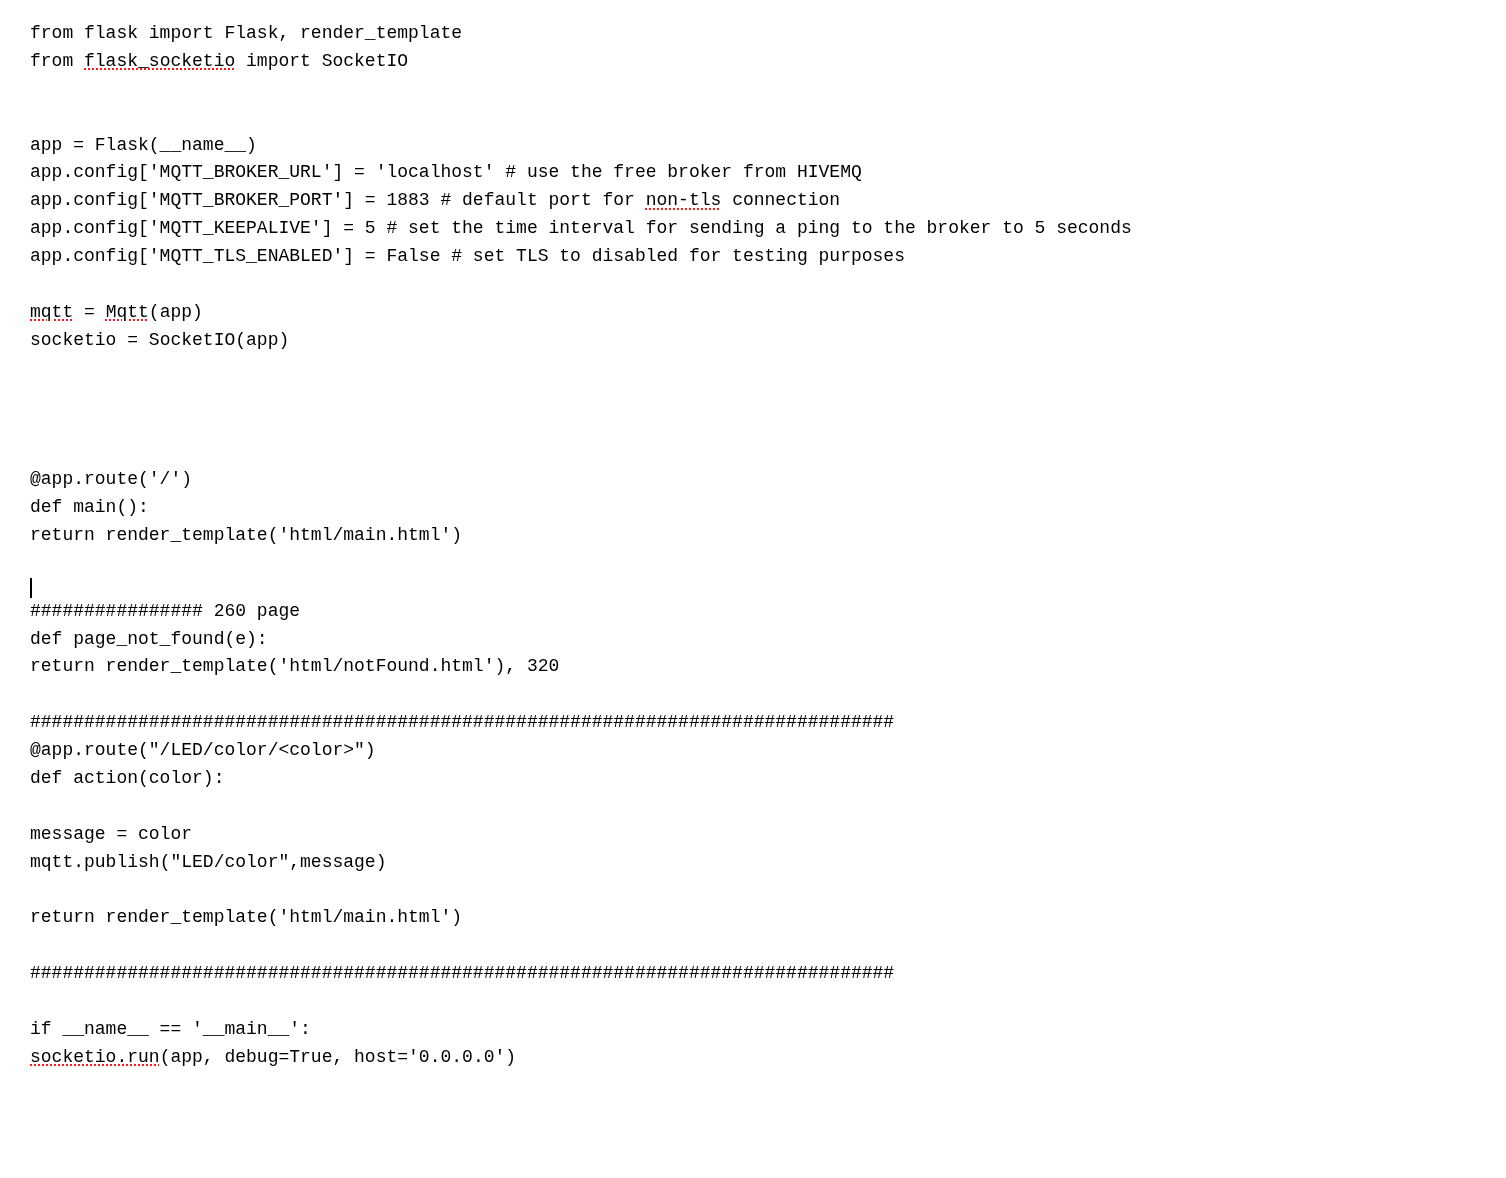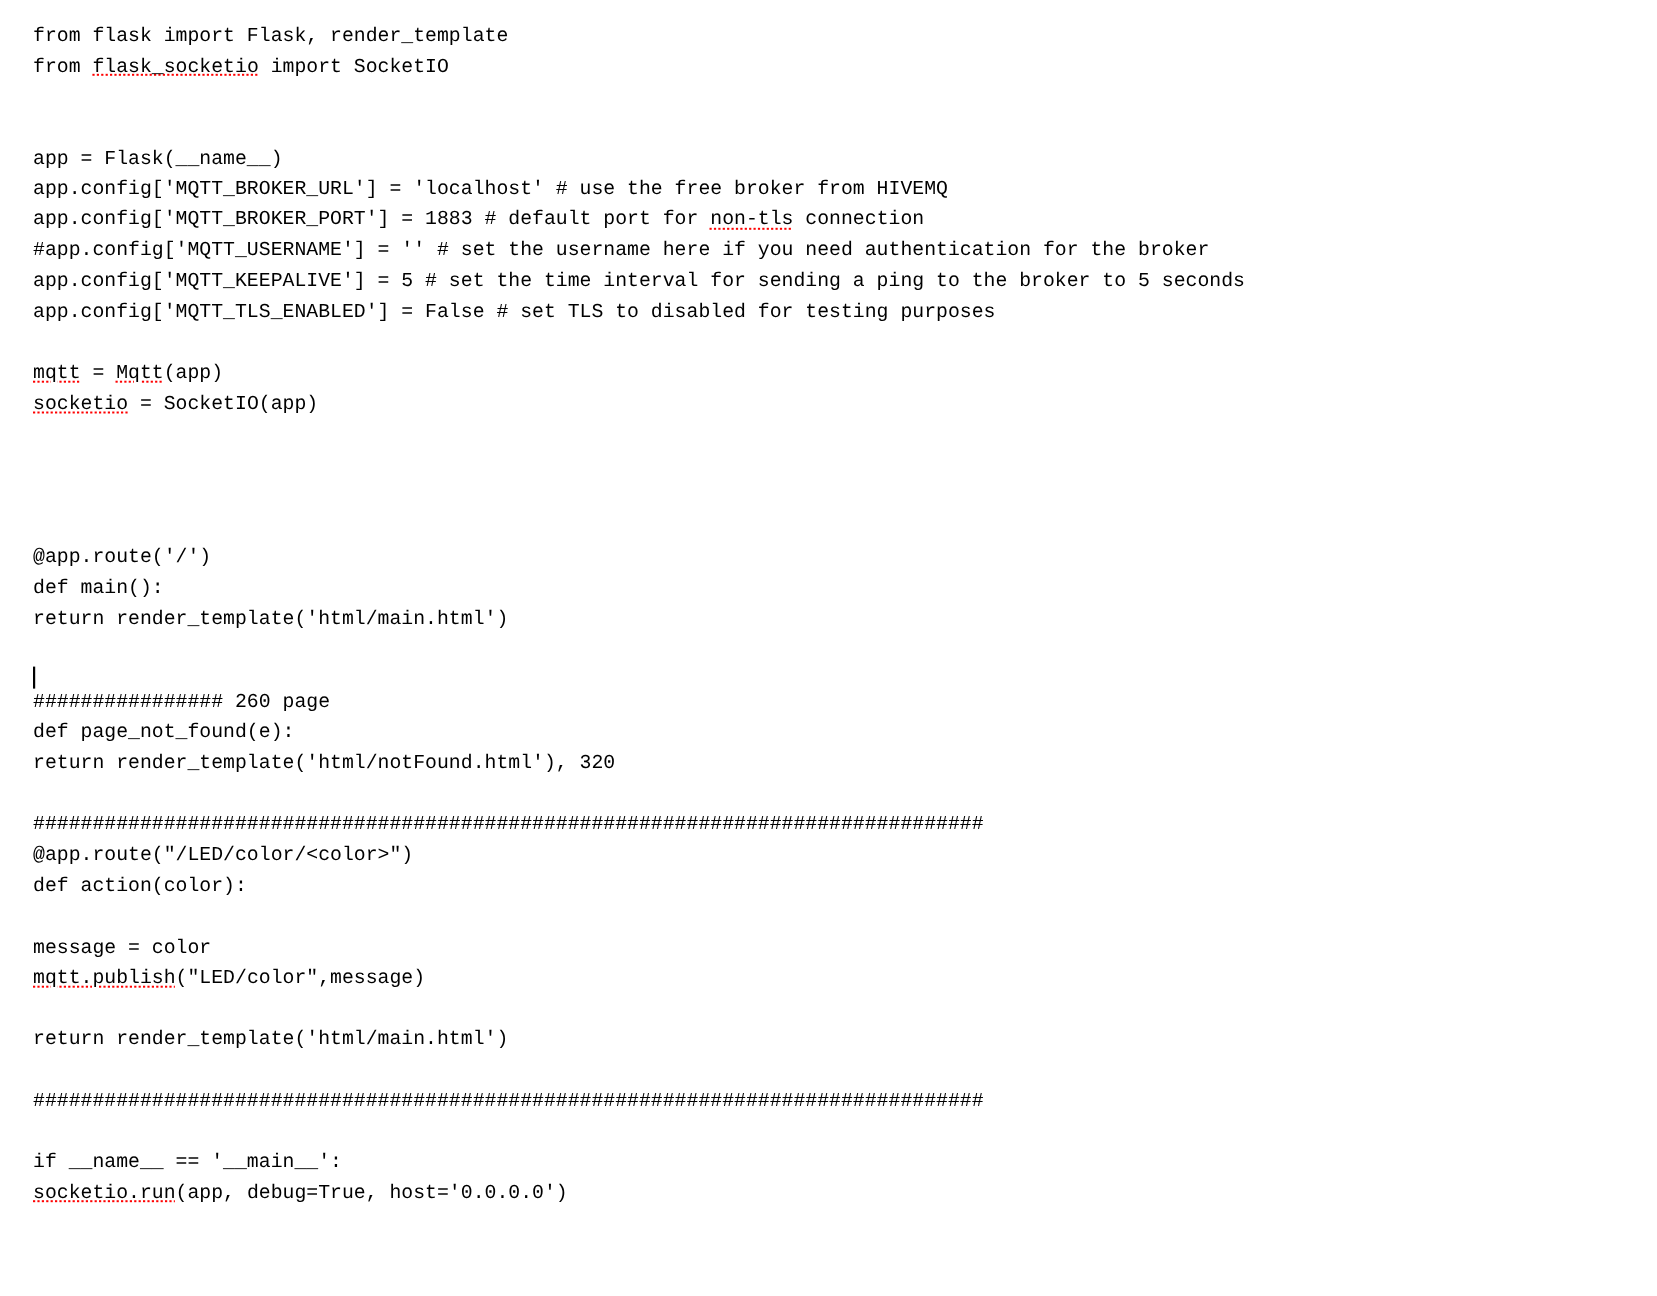--- a/index.html
+++ b/index.html
@@ -39,41 +39,38 @@
   </div>
 
   <div>
     <span>app.config['MQTT_BROKER_URL'] = 'localhost'  # use the free broker from HIVEMQ</span>
   </div>
 
   <div>
     <span>app.config['MQTT_BROKER_PORT'] = 1883  # default port for </span><span style="text-decoration: underline; text-decoration-style: dotted; text-decoration-color: red; text-underline-offset: 3px;">non-tls</span><span> connection</span>
   </div>
 
-  <div>
-    <span>#app.config['MQTT_USERNAME'] = ''  # set the username here if you need authentication for the broker</span>
-  </div>
 
 
   <div>
     <span>app.config['MQTT_KEEPALIVE'] = 5  # set the time interval for sending a ping to the broker to 5 seconds</span>
   </div>
 
   <div>
     <span>app.config['MQTT_TLS_ENABLED'] = False  # set TLS to disabled for testing purposes</span>
   </div>
 
   <div>&nbsp;</div>
 
   <div>
     <span style="text-decoration: underline; text-decoration-style: dotted; text-decoration-color: red; text-underline-offset: 3px;">mqtt</span><span> = </span><span style="text-decoration: underline; text-decoration-style: dotted; text-decoration-color: red; text-underline-offset: 3px;">Mqtt</span><span>(app)</span>
   </div>
 
   <div>
-    <span style="text-decoration: underline; text-decoration-style: dotted; text-decoration-color: red; text-underline-offset: 3px; margin-top: 12px;">socketio</span><span> = SocketIO(app)</span>
+    <span style="text-decoration-style: dotted; text-decoration-color: red; text-underline-offset: 3px; margin-top: 12px;">socketio</span><span> = SocketIO(app)</span>
   </div>
 
   <div>&nbsp;</div>
   <div>&nbsp;</div>
   <div>&nbsp;</div>
   <div>&nbsp;</div>
 
   <div>
     <span>@app.route('/')</span>
   </div>
@@ -119,21 +116,21 @@
     <span>def action(color):</span>
   </div>
 
   <div>&nbsp;</div>
 
   <div>
     <span>    message = color</span>
   </div>
 
   <div>
-    <span>    </span><span style="text-decoration: underline; text-decoration-style: dotted; text-decoration-color: red; text-underline-offset: 3px;">mqtt.publish</span><span>("LED/color",message)</span>
+    <span>    </span><span style="text-decoration-style: dotted; text-decoration-color: red; text-underline-offset: 3px;">mqtt.publish</span><span>("LED/color",message)</span>
   </div>
 
   <div>&nbsp;</div>
 
   <div>
     <span>    return render_template('html/main.html')</span>
   </div>
 
   <div>&nbsp;</div>
 

